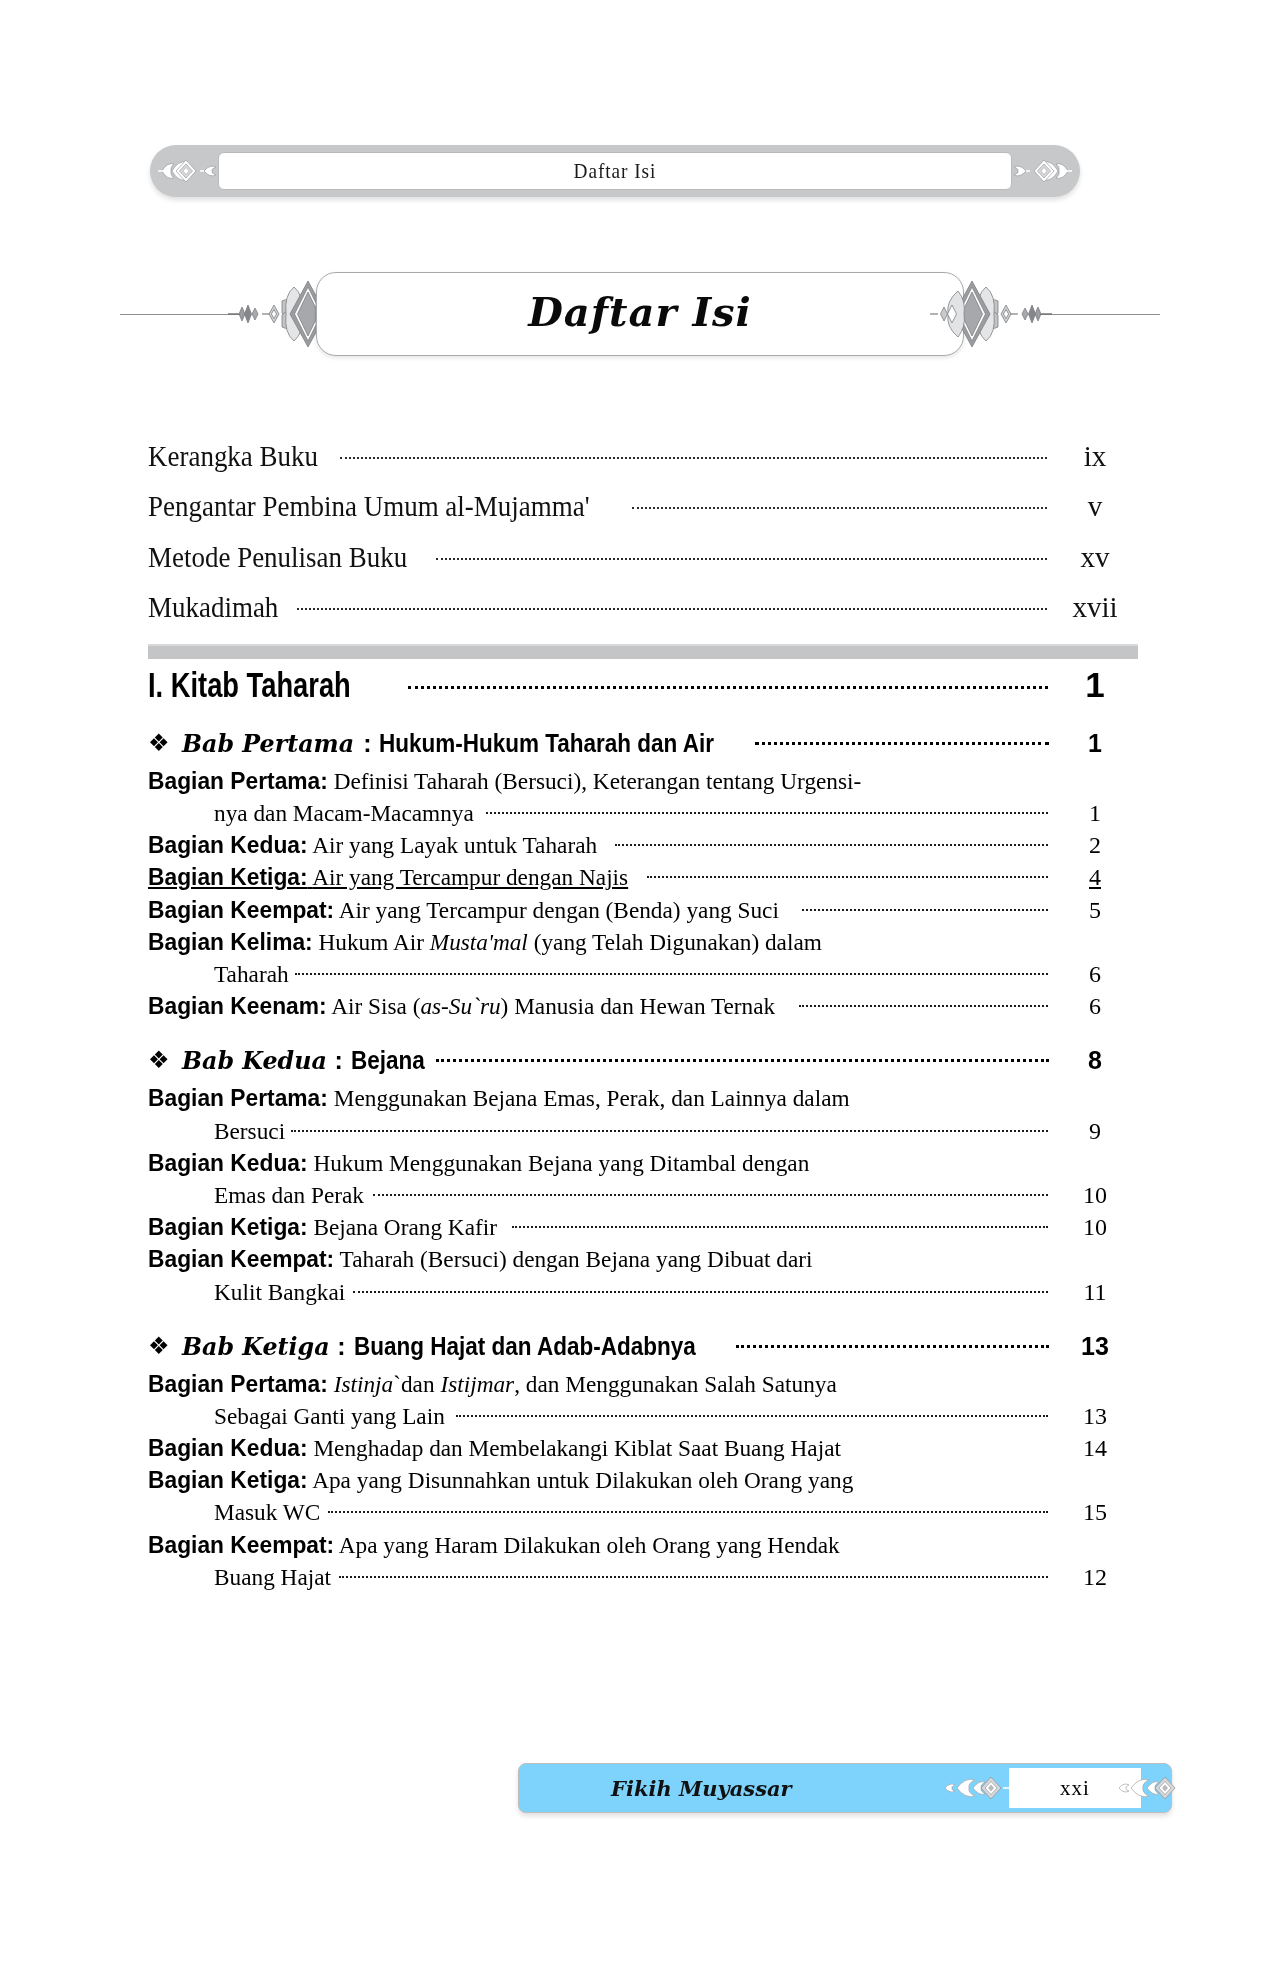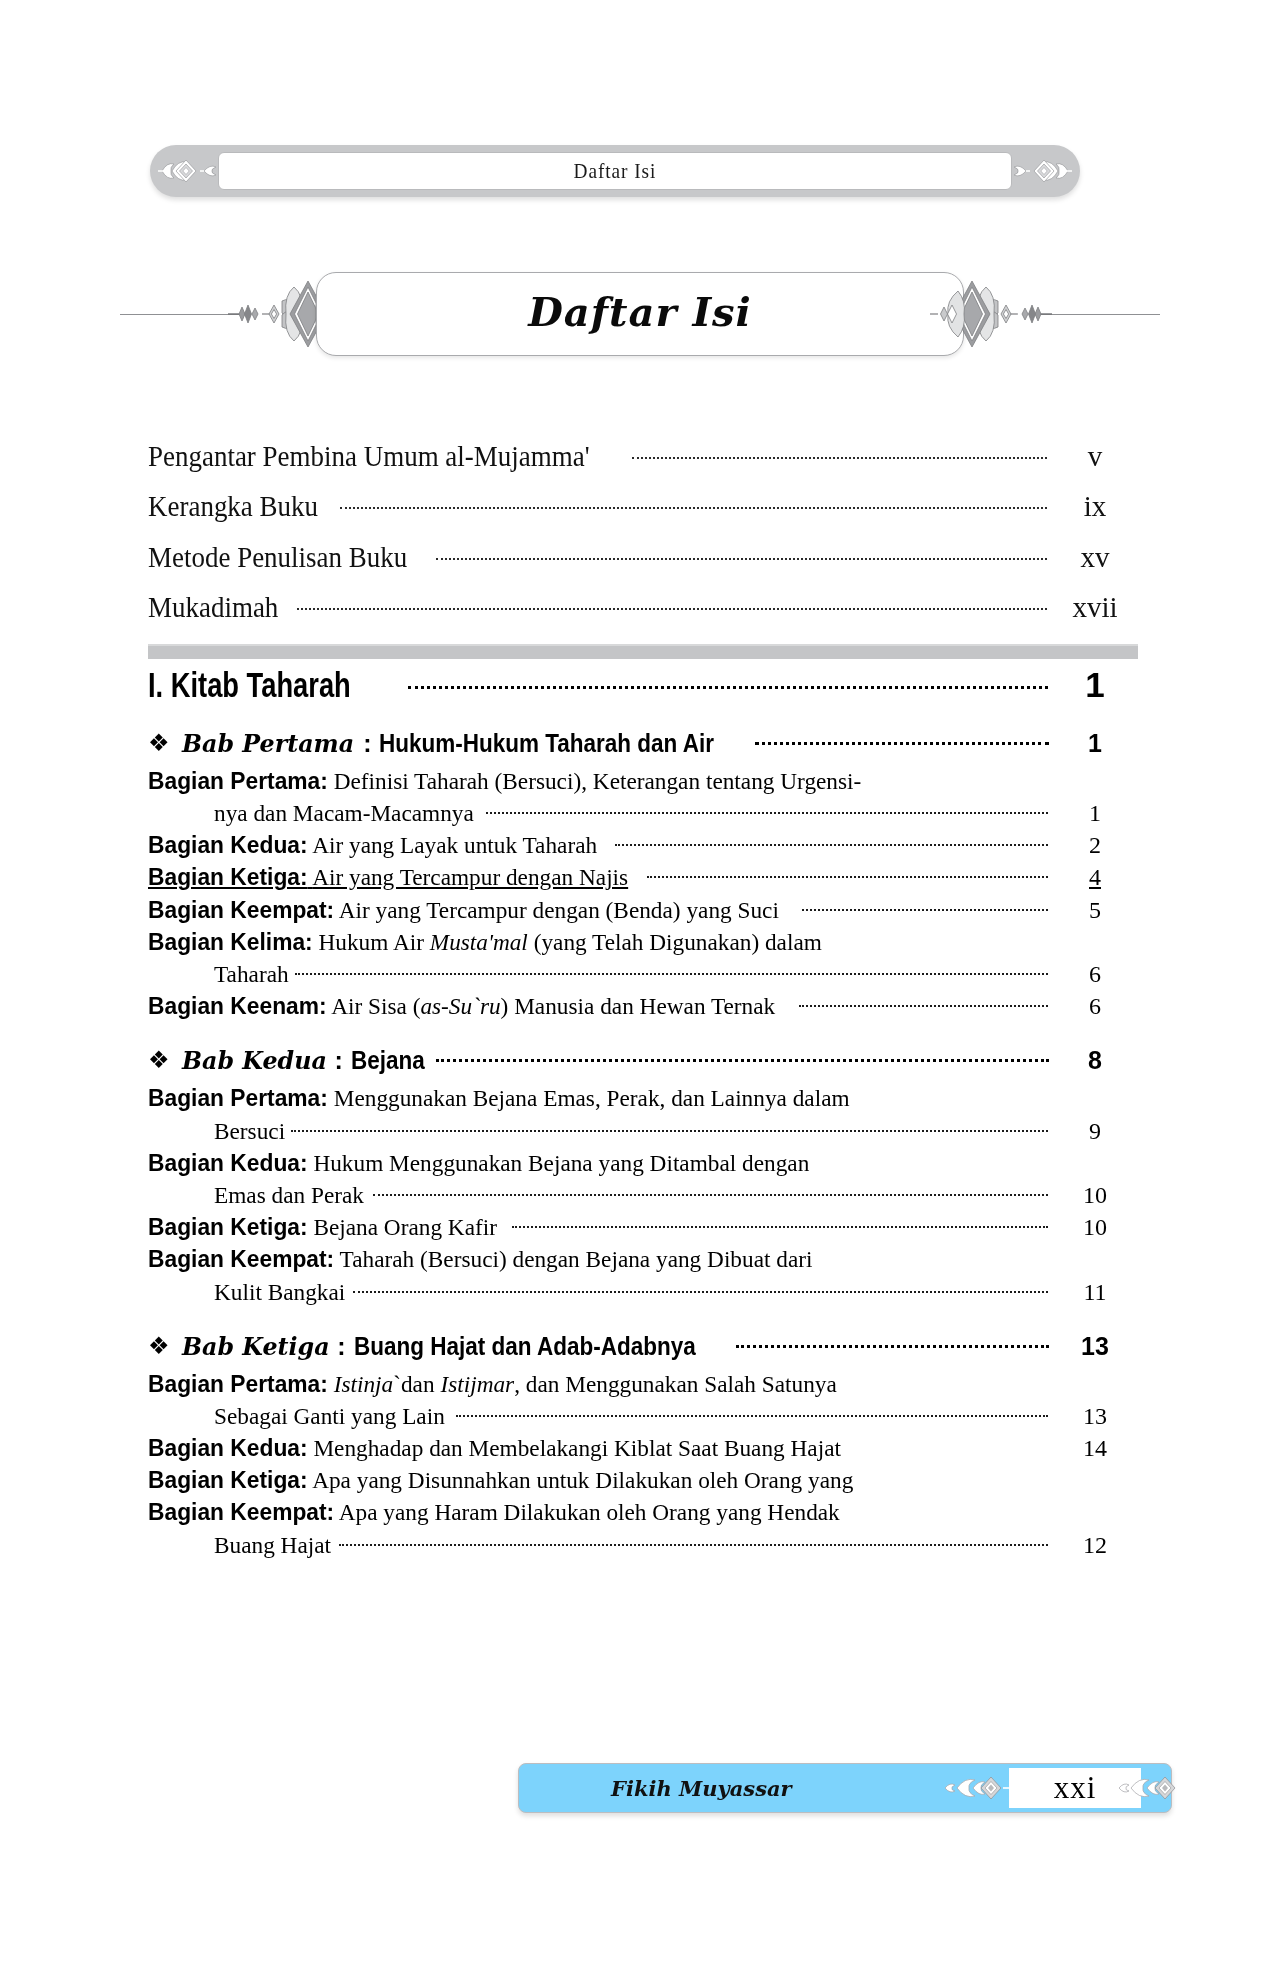--- a/index.html
+++ b/index.html
@@ -348,21 +348,21 @@
     top: 4px;
     bottom: 4px;
     width: 132px;
     background: #ffffff;
     display: flex;
     align-items: center;
     justify-content: center;
   }
   .footer-pageno {
     font-family: "Liberation Serif", serif;
-    font-size: 31px;
+    font-size: 21px;
     color: #000;
     letter-spacing: 1px;
   }
   .footer-orn {
     position: absolute;
     top: 50%;
     transform: translateY(-50%);
     width: 70px;
     height: 38px;
   }
@@ -464,28 +464,28 @@
           </g>
         </g>
       </svg>
     </div>
   </div>
 
   <div class="toc">
 
     <div id="front-matter-container">
         <div class="front-entry">
+          <span class="fe-label">Kerangka Buku</span>
+          <span class="fe-leader"></span>
+          <span class="fe-page">ix</span>
+        </div>
+        <div class="front-entry">
           <span class="fe-label">Pengantar Pembina Umum al-Mujamma'</span>
           <span class="fe-leader"></span>
           <span class="fe-page">v</span>
-        </div>
-        <div class="front-entry">
-          <span class="fe-label">Kerangka Buku</span>
-          <span class="fe-leader"></span>
-          <span class="fe-page">ix</span>
         </div>
         <div class="front-entry">
           <span class="fe-label">Metode Penulisan Buku</span>
           <span class="fe-leader"></span>
           <span class="fe-page">xv</span>
         </div>
         <div class="front-entry">
           <span class="fe-label">Mukadimah</span>
           <span class="fe-leader"></span>
           <span class="fe-page">xvii</span>
@@ -622,20 +622,25 @@
         <div>
           <div class="sec-row sec-oneline" style="padding-right: 0px;">
             <span class="s1-text"><span class="sec-label">Bagian Kedua:</span> <span class="sec-body">Menghadap dan Membelakangi Kiblat Saat Buang Hajat</span></span>
             <span class="sec-leader" style="border-bottom:none"></span>
             <span class="sec-page">14</span>
           </div>
         </div>
         <div>
           <div class="sec-row">
             <span class="sec-text sec-wrap-first"><span class="sec-label">Bagian Ketiga:</span> <span class="sec-body">Apa yang Disunnahkan untuk Dilakukan oleh Orang yang</span></span>
+          </div>
+          <div class="sec-row sec-line2" style="padding-right: 0px;">
+            <span class="s2-text">Masuk WC</span>
+            <span class="sec-leader"></span>
+            <span class="sec-page">15</span>
           </div>
         </div>
         <div>
           <div class="sec-row">
             <span class="sec-text sec-wrap-first"><span class="sec-label">Bagian Keempat:</span> <span class="sec-body">Apa yang Haram Dilakukan oleh Orang yang Hendak</span></span>
           </div>
           <div class="sec-row sec-line2" style="padding-right: 0px;">
             <span class="s2-text">Buang Hajat</span>
             <span class="sec-leader"></span>
             <span class="sec-page">12</span>

